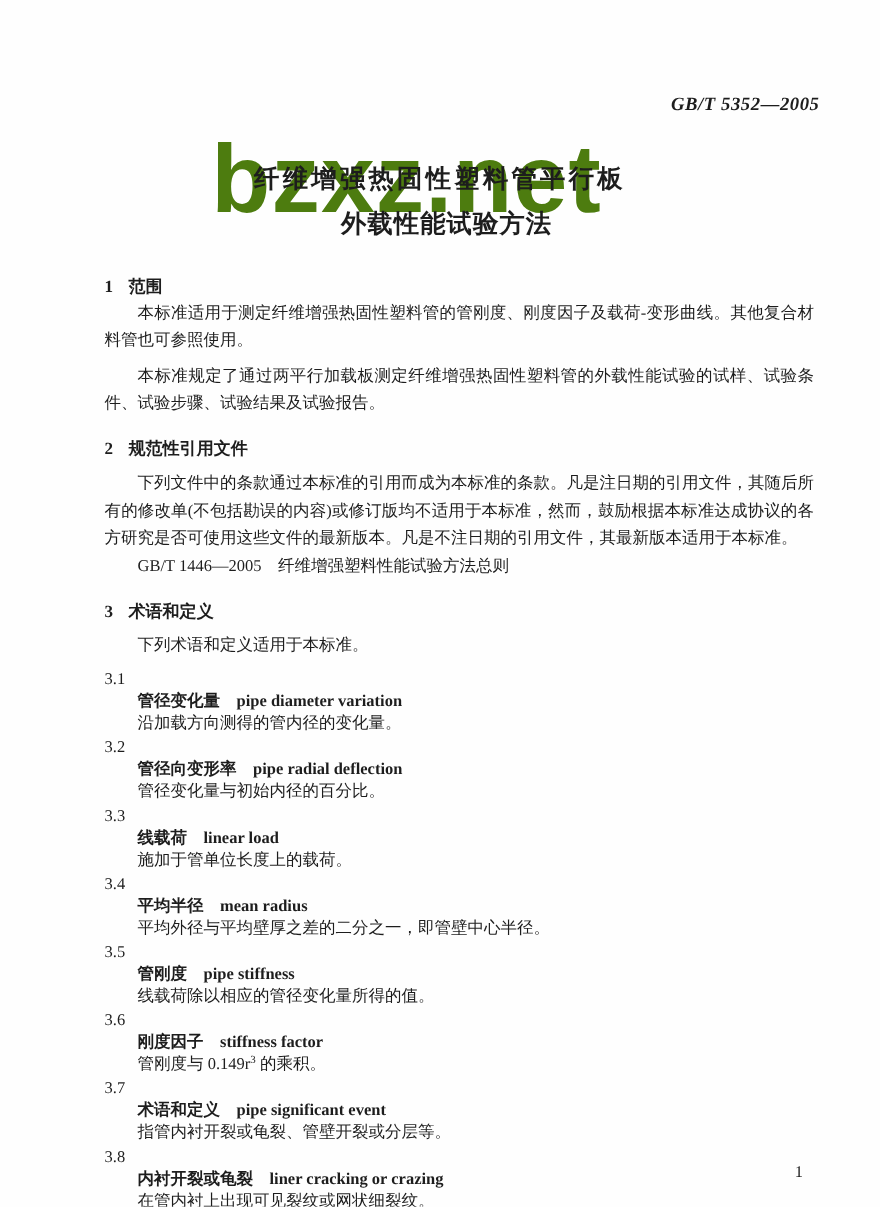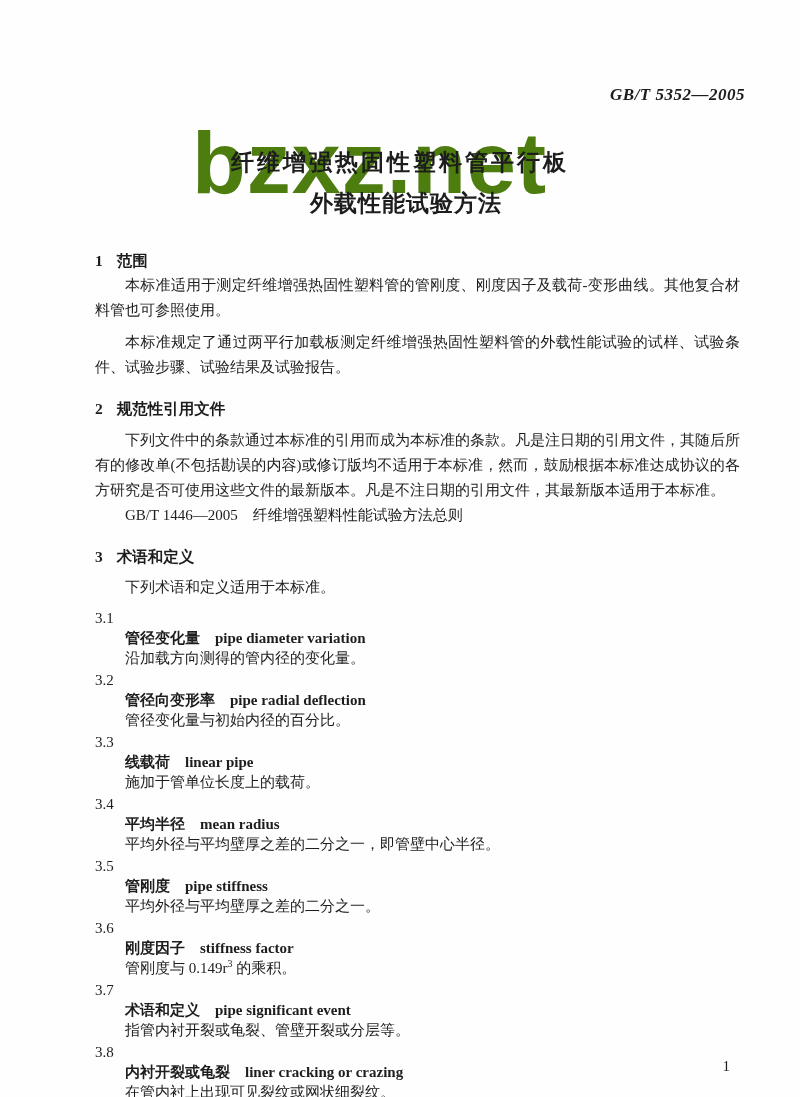--- a/index.html
+++ b/index.html
@@ -142,39 +142,39 @@
         <div class="t-num">3.2</div>
         <div class="t-name">
           <span>管径向变形率</span><span class="t-en">pipe radial deflection</span>
         </div>
         <div class="t-def">管径变化量与初始内径的百分比。</div>
       </div>
 
       <div class="term">
         <div class="t-num">3.3</div>
         <div class="t-name">
-          <span>线载荷</span><span class="t-en">linear pipe</span>
+          <span>线载荷</span><span class="t-en">linear load</span>
         </div>
         <div class="t-def">施加于管单位长度上的载荷。</div>
       </div>
 
       <div class="term">
         <div class="t-num">3.4</div>
         <div class="t-name">
           <span>平均半径</span><span class="t-en">mean radius</span>
         </div>
         <div class="t-def">平均外径与平均壁厚之差的二分之一，即管壁中心半径。</div>
       </div>
 
       <div class="term">
         <div class="t-num">3.5</div>
         <div class="t-name">
           <span>管刚度</span><span class="t-en">pipe stiffness</span>
         </div>
-        <div class="t-def">平均外径与平均壁厚之差的二分之一。</div>
+        <div class="t-def">线载荷除以相应的管径变化量所得的值。</div>
       </div>
 
       <div class="term">
         <div class="t-num">3.6</div>
         <div class="t-name">
           <span>刚度因子</span><span class="t-en">stiffness factor</span>
         </div>
         <div class="t-def">
           <span>管刚度与 0.149r</span><sup>3</sup><span> 的乘积。</span>
         </div>

